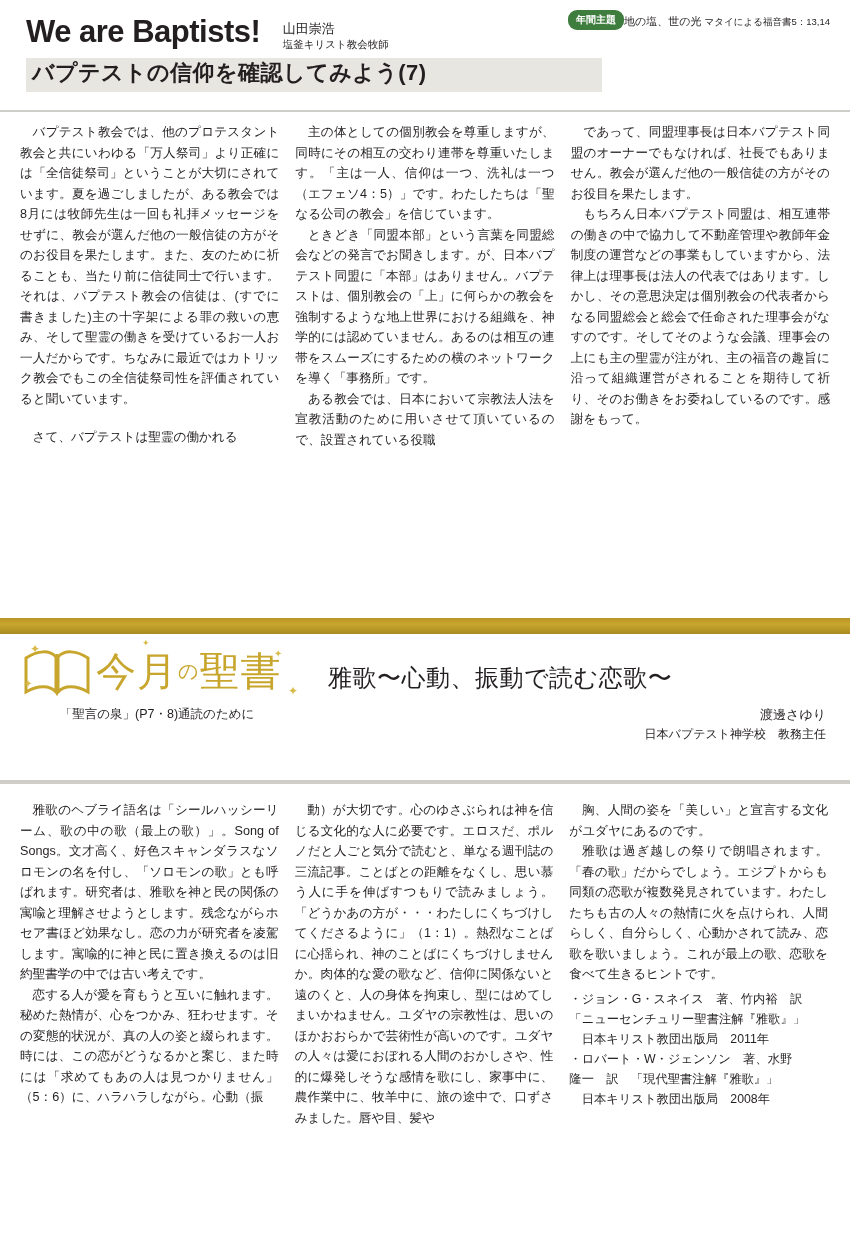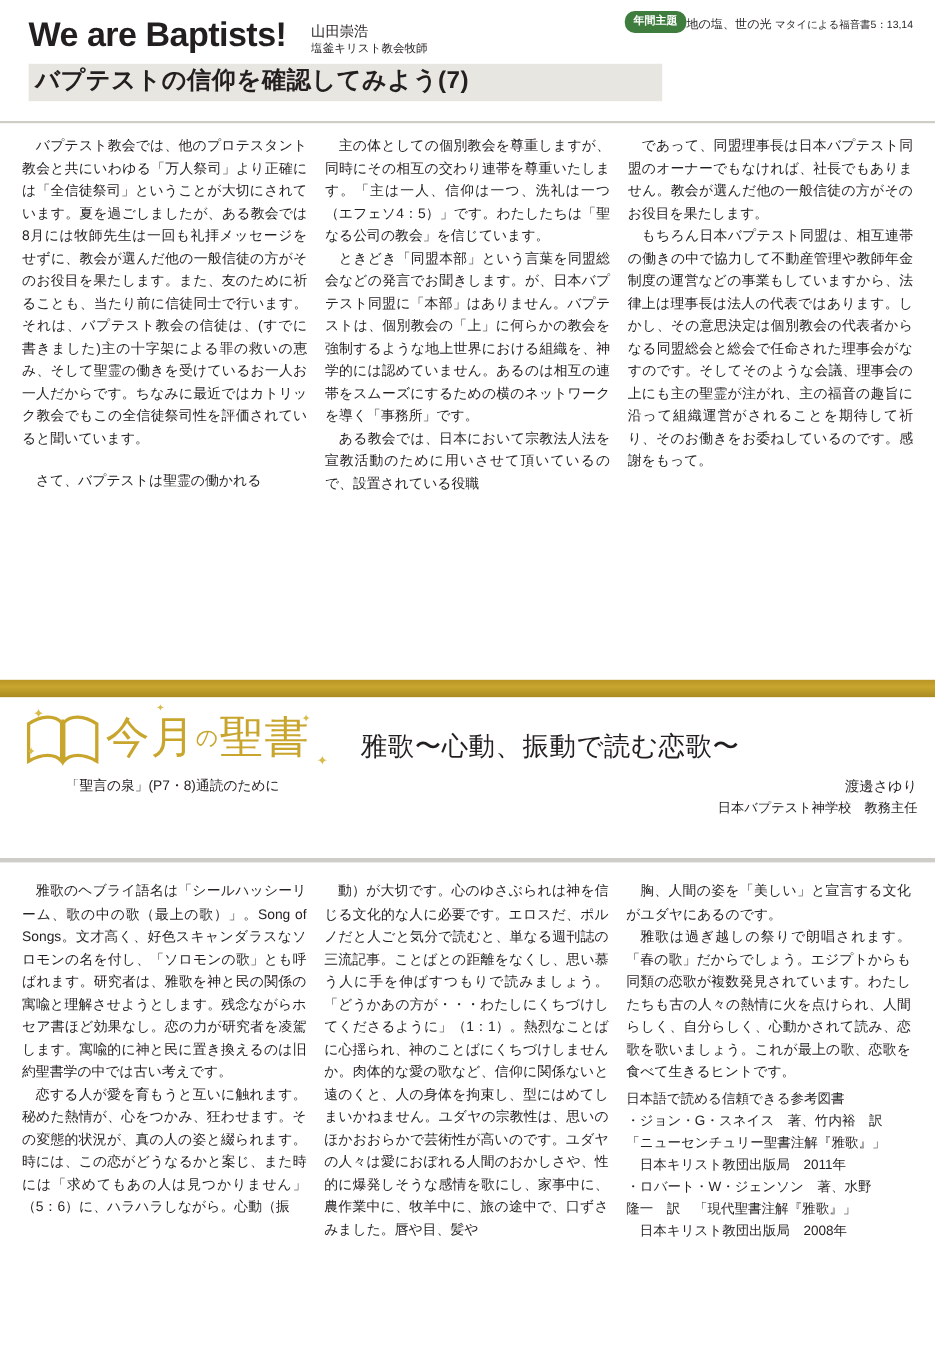--- a/index.html
+++ b/index.html
@@ -92,21 +92,21 @@
   }
   .logo-kanji .small{font-size:20px;}
   .logo-sub{
     font-size:12.5px;color:#231f20;margin-top:8px;text-align:center;width:270px;
   }
   .s2-title{
     flex:1;text-align:left;padding-left:6px;padding-top:18px;
   }
   .s2-title .t{font-size:24px;color:#231f20;letter-spacing:0.5px;}
   .s2-author{
-    position:absolute;right:16px;bottom:10px;text-align:right;
+    position:absolute;right:24px;bottom:10px;text-align:right;
   }
   .s2-author .nm{font-size:13px;line-height:20px;}
   .s2-author .rl{font-size:12px;line-height:19px;}
 
   
   .spark{position:absolute;color:#d8bb4a;font-size:12px;}
 
   
   .cols3b{display:flex;gap:16px;padding:10px 22px 0 20px;box-sizing:border-box;}
   .colb{width:262px;}
@@ -212,21 +212,20 @@
       <p>雅歌のヘブライ語名は「シールハッシーリーム、歌の中の歌（最上の歌）」。Song of Songs。文才高く、好色スキャンダラスなソロモンの名を付し、「ソロモンの歌」とも呼ばれます。研究者は、雅歌を神と民の関係の寓喩と理解させようとします。残念ながらホセア書ほど効果なし。恋の力が研究者を凌駕します。寓喩的に神と民に置き換えるのは旧約聖書学の中では古い考えです。</p>
       <p>恋する人が愛を育もうと互いに触れます。秘めた熱情が、心をつかみ、狂わせます。その変態的状況が、真の人の姿と綴られます。時には、この恋がどうなるかと案じ、また時には「求めてもあの人は見つかりません」（5：6）に、ハラハラしながら。心動（振</p>
     </div>
     <div class="colb">
       <p>動）が大切です。心のゆさぶられは神を信じる文化的な人に必要です。エロスだ、ポルノだと人ごと気分で読むと、単なる週刊誌の三流記事。ことばとの距離をなくし、思い慕う人に手を伸ばすつもりで読みましょう。「どうかあの方が・・・わたしにくちづけしてくださるように」（1：1）。熱烈なことばに心揺られ、神のことばにくちづけしませんか。肉体的な愛の歌など、信仰に関係ないと遠のくと、人の身体を拘束し、型にはめてしまいかねません。ユダヤの宗教性は、思いのほかおおらかで芸術性が高いのです。ユダヤの人々は愛におぼれる人間のおかしさや、性的に爆発しそうな感情を歌にし、家事中に、農作業中に、牧羊中に、旅の途中で、口ずさみました。唇や目、髪や</p>
     </div>
     <div class="colb">
       <p>胸、人間の姿を「美しい」と宣言する文化がユダヤにあるのです。</p>
       <p>雅歌は過ぎ越しの祭りで朗唱されます。「春の歌」だからでしょう。エジプトからも同類の恋歌が複数発見されています。わたしたちも古の人々の熱情に火を点けられ、人間らしく、自分らしく、心動かされて読み、恋歌を歌いましょう。これが最上の歌、恋歌を食べて生きるヒントです。</p>
       <div class="refs">
-        <p class="hdr">日本語で読める信頼できる参考図書</p>
         <p class="item">・ジョン・G・スネイス　著、竹内裕　訳</p>
         <p class="item">「ニューセンチュリー聖書注解『雅歌』」</p>
         <p class="item">　日本キリスト教団出版局　2011年</p>
         <p class="item">・ロバート・W・ジェンソン　著、水野</p>
         <p class="item">隆一　訳　「現代聖書注解『雅歌』」</p>
         <p class="item">　日本キリスト教団出版局　2008年</p>
       </div>
     </div>
   </div>
 

